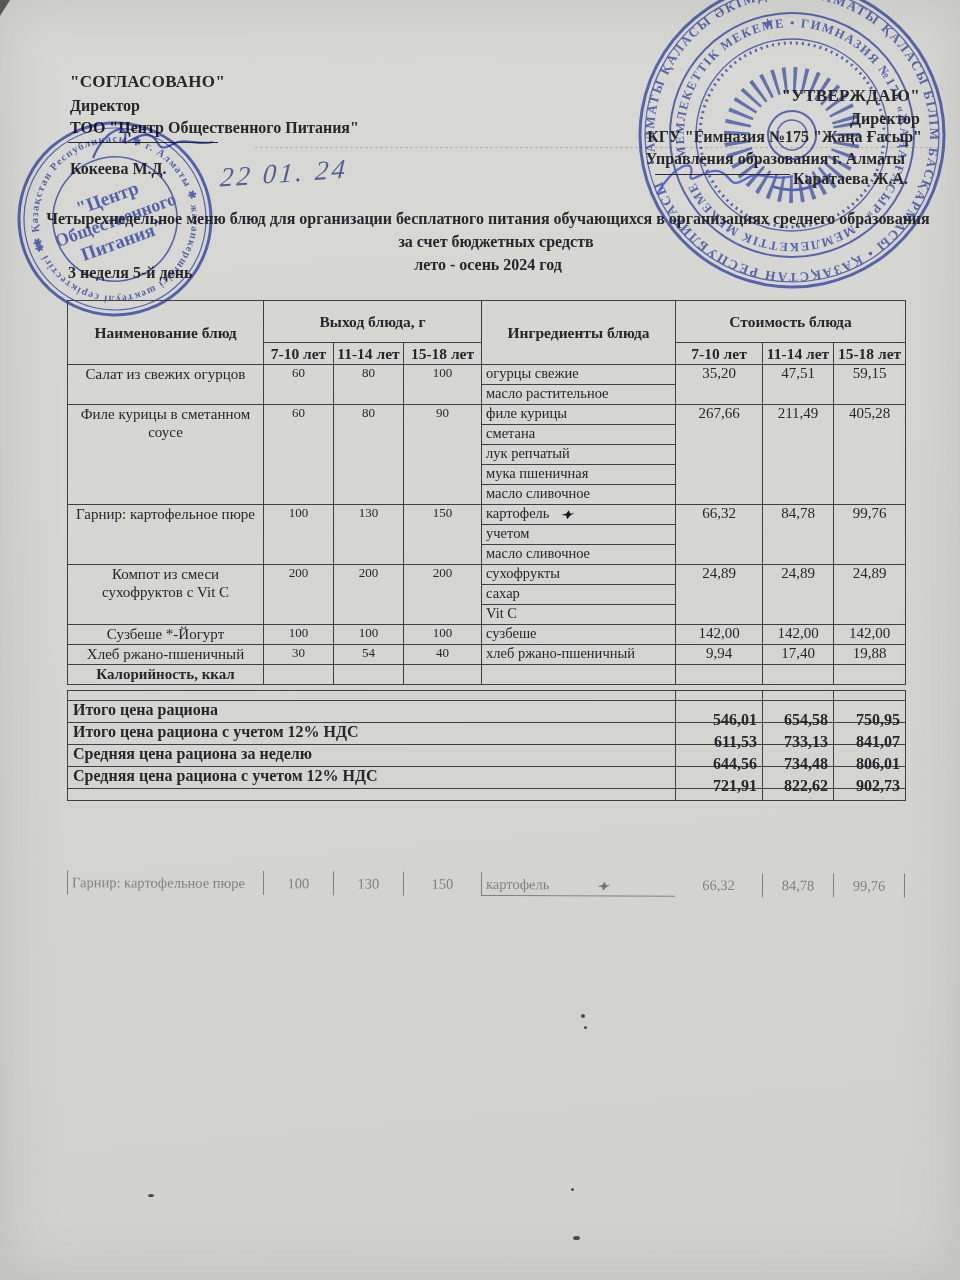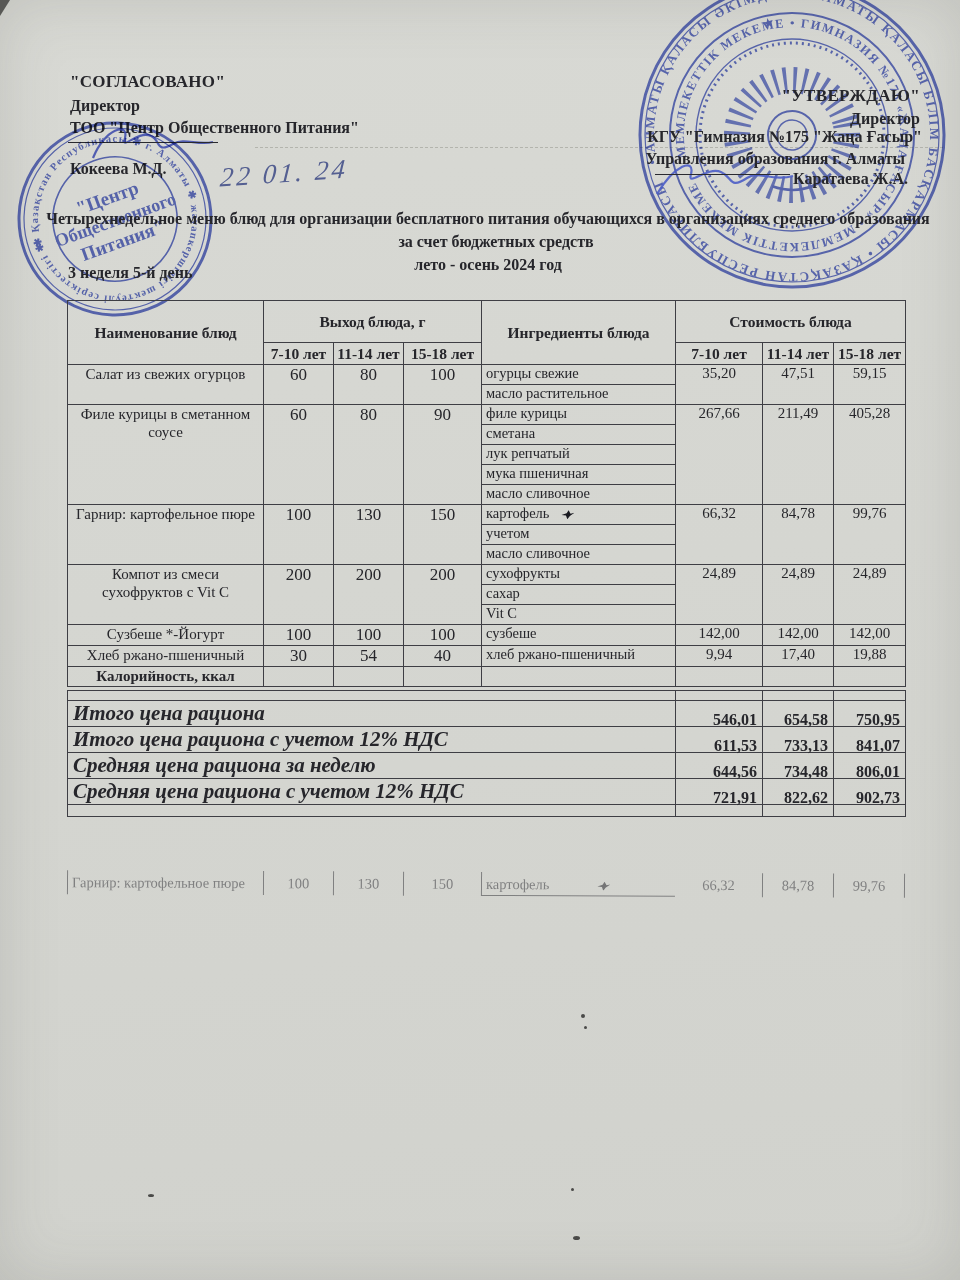--- a/index.html
+++ b/index.html
@@ -40,30 +40,30 @@
   
   table.menu{border-collapse:collapse;table-layout:fixed;}
   table.menu td, table.menu th{
     border:1.6px solid #3e3e44;padding:0 4px;vertical-align:top;
     font-family:"Liberation Serif", serif;color:#26262b;overflow:hidden;
   }
   table.menu thead th{vertical-align:middle;text-align:center;font-size:15.5px;padding:1px 2px;}
   tr.hrow1{height:42px;} tr.hrow2{height:22px;} 
   table.menu tbody tr{height:20px;}
   td.cell-name{font-size:15px;text-align:center;line-height:1.22;padding-top:1px;}
-  td.cell-out{font-size:17px;text-align:center;padding-top:1px;}
+  td.cell-out{font-size:13px;text-align:center;padding-top:1px;}
   td.cell-ing{font-size:14.5px;text-align:left;line-height:1.2;padding-top:1px;white-space:nowrap;}
   td.cell-cost{font-size:15px;text-align:center;padding-top:2px;}
 
   
   table.summary{border-collapse:collapse;table-layout:fixed;}
   table.summary td{border:1.6px solid #3e3e44;padding:0 5px;vertical-align:top;overflow:visible;}
   table.summary tr{height:22px;}
   table.summary tr.sp1{height:10px;} table.summary tr.sp2{height:12px;}
-  td.sum-label{font-size:21px;font-weight:bold;font-style:italic;padding-top:2px;}
+  td.sum-label{font-size:16px;font-weight:bold;padding-top:2px;}
   td.sum-vcell{text-align:right;font-size:16px;font-weight:bold;}
   td.sum-vcell .sumv{display:inline-block;transform:translateY(10px);}
 
   
   .ghost-row{display:flex;opacity:.5;color:#2e2e34;font-size:14.5px;transform:rotate(.25deg);}
   .ghost-row .gc{height:24px;line-height:24px;box-sizing:border-box;padding:0 4px;white-space:nowrap;overflow:visible;}
   .ghost-row .bar-l{border-left:1.7px solid #2e2e34;}
   .ghost-row .g-ing{border-bottom:1.7px solid #2e2e34;border-left:1.7px solid #2e2e34;}
   .ghost-row .gc.num{text-align:center;}
 

